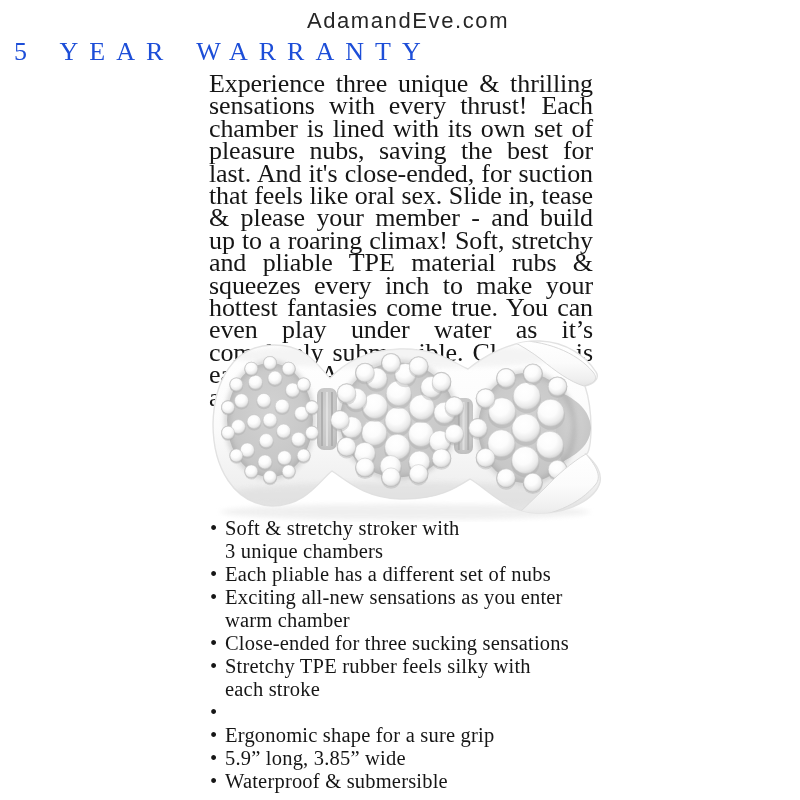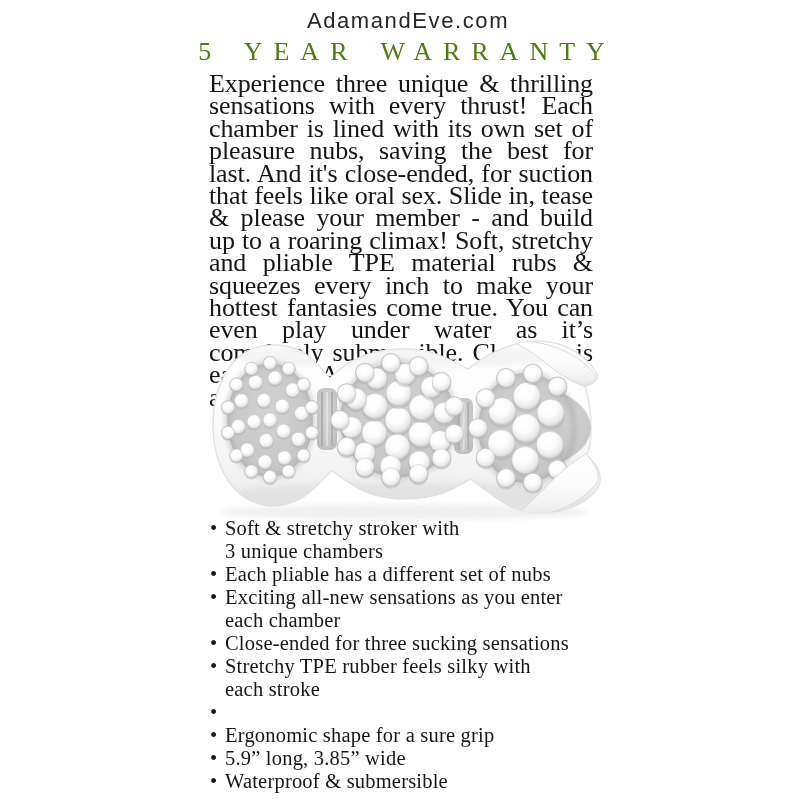--- a/index.html
+++ b/index.html
@@ -6,22 +6,22 @@
   body{
     width:800px;height:800px;background:#ffffff;position:relative;
     font-family:"Liberation Serif",serif;color:#1a1a1a;overflow:hidden;
   }
   .site-title{
     position:absolute;top:8px;left:16px;right:0;text-align:center;
     font-family:"Liberation Sans",sans-serif;font-size:22px;font-weight:400;
     letter-spacing:1.6px;color:#262626;
   }
   .warranty{
-    position:absolute;top:37px;left:14px;right:0;text-align:center;
-    font-family:"Liberation Serif",serif;font-size:26px;color:#4d7c0f;
+    position:absolute;top:37px;left:14px;right:0;text-align:left;
+    font-family:"Liberation Serif",serif;font-size:26px;color:#1d4ed8;
     letter-spacing:11px;word-spacing:5px;font-weight:400;
   }
   .description{
     position:absolute;top:73px;left:209px;width:384px;
     font-size:26px;line-height:22.4px;text-align:justify;
     letter-spacing:-0.1px;color:#161616;margin:0;
   }
   .figure{
     position:absolute;top:336px;left:210px;width:400px;height:186px;
   }
@@ -302,21 +302,21 @@
       <span class="txt">Soft &amp; stretchy stroker with
 3 unique chambers</span>
     </li>
   <li>
       <span class="marker">•</span>
       <span class="txt">Each pliable has a different set of nubs</span>
     </li>
   <li>
       <span class="marker">•</span>
       <span class="txt">Exciting all-new sensations as you enter
-each chamber</span>
+warm chamber</span>
     </li>
   <li>
       <span class="marker">•</span>
       <span class="txt">Close-ended for three sucking sensations</span>
     </li>
   <li>
       <span class="marker">•</span>
       <span class="txt">Stretchy TPE rubber feels silky with
 each stroke</span>
     </li>

